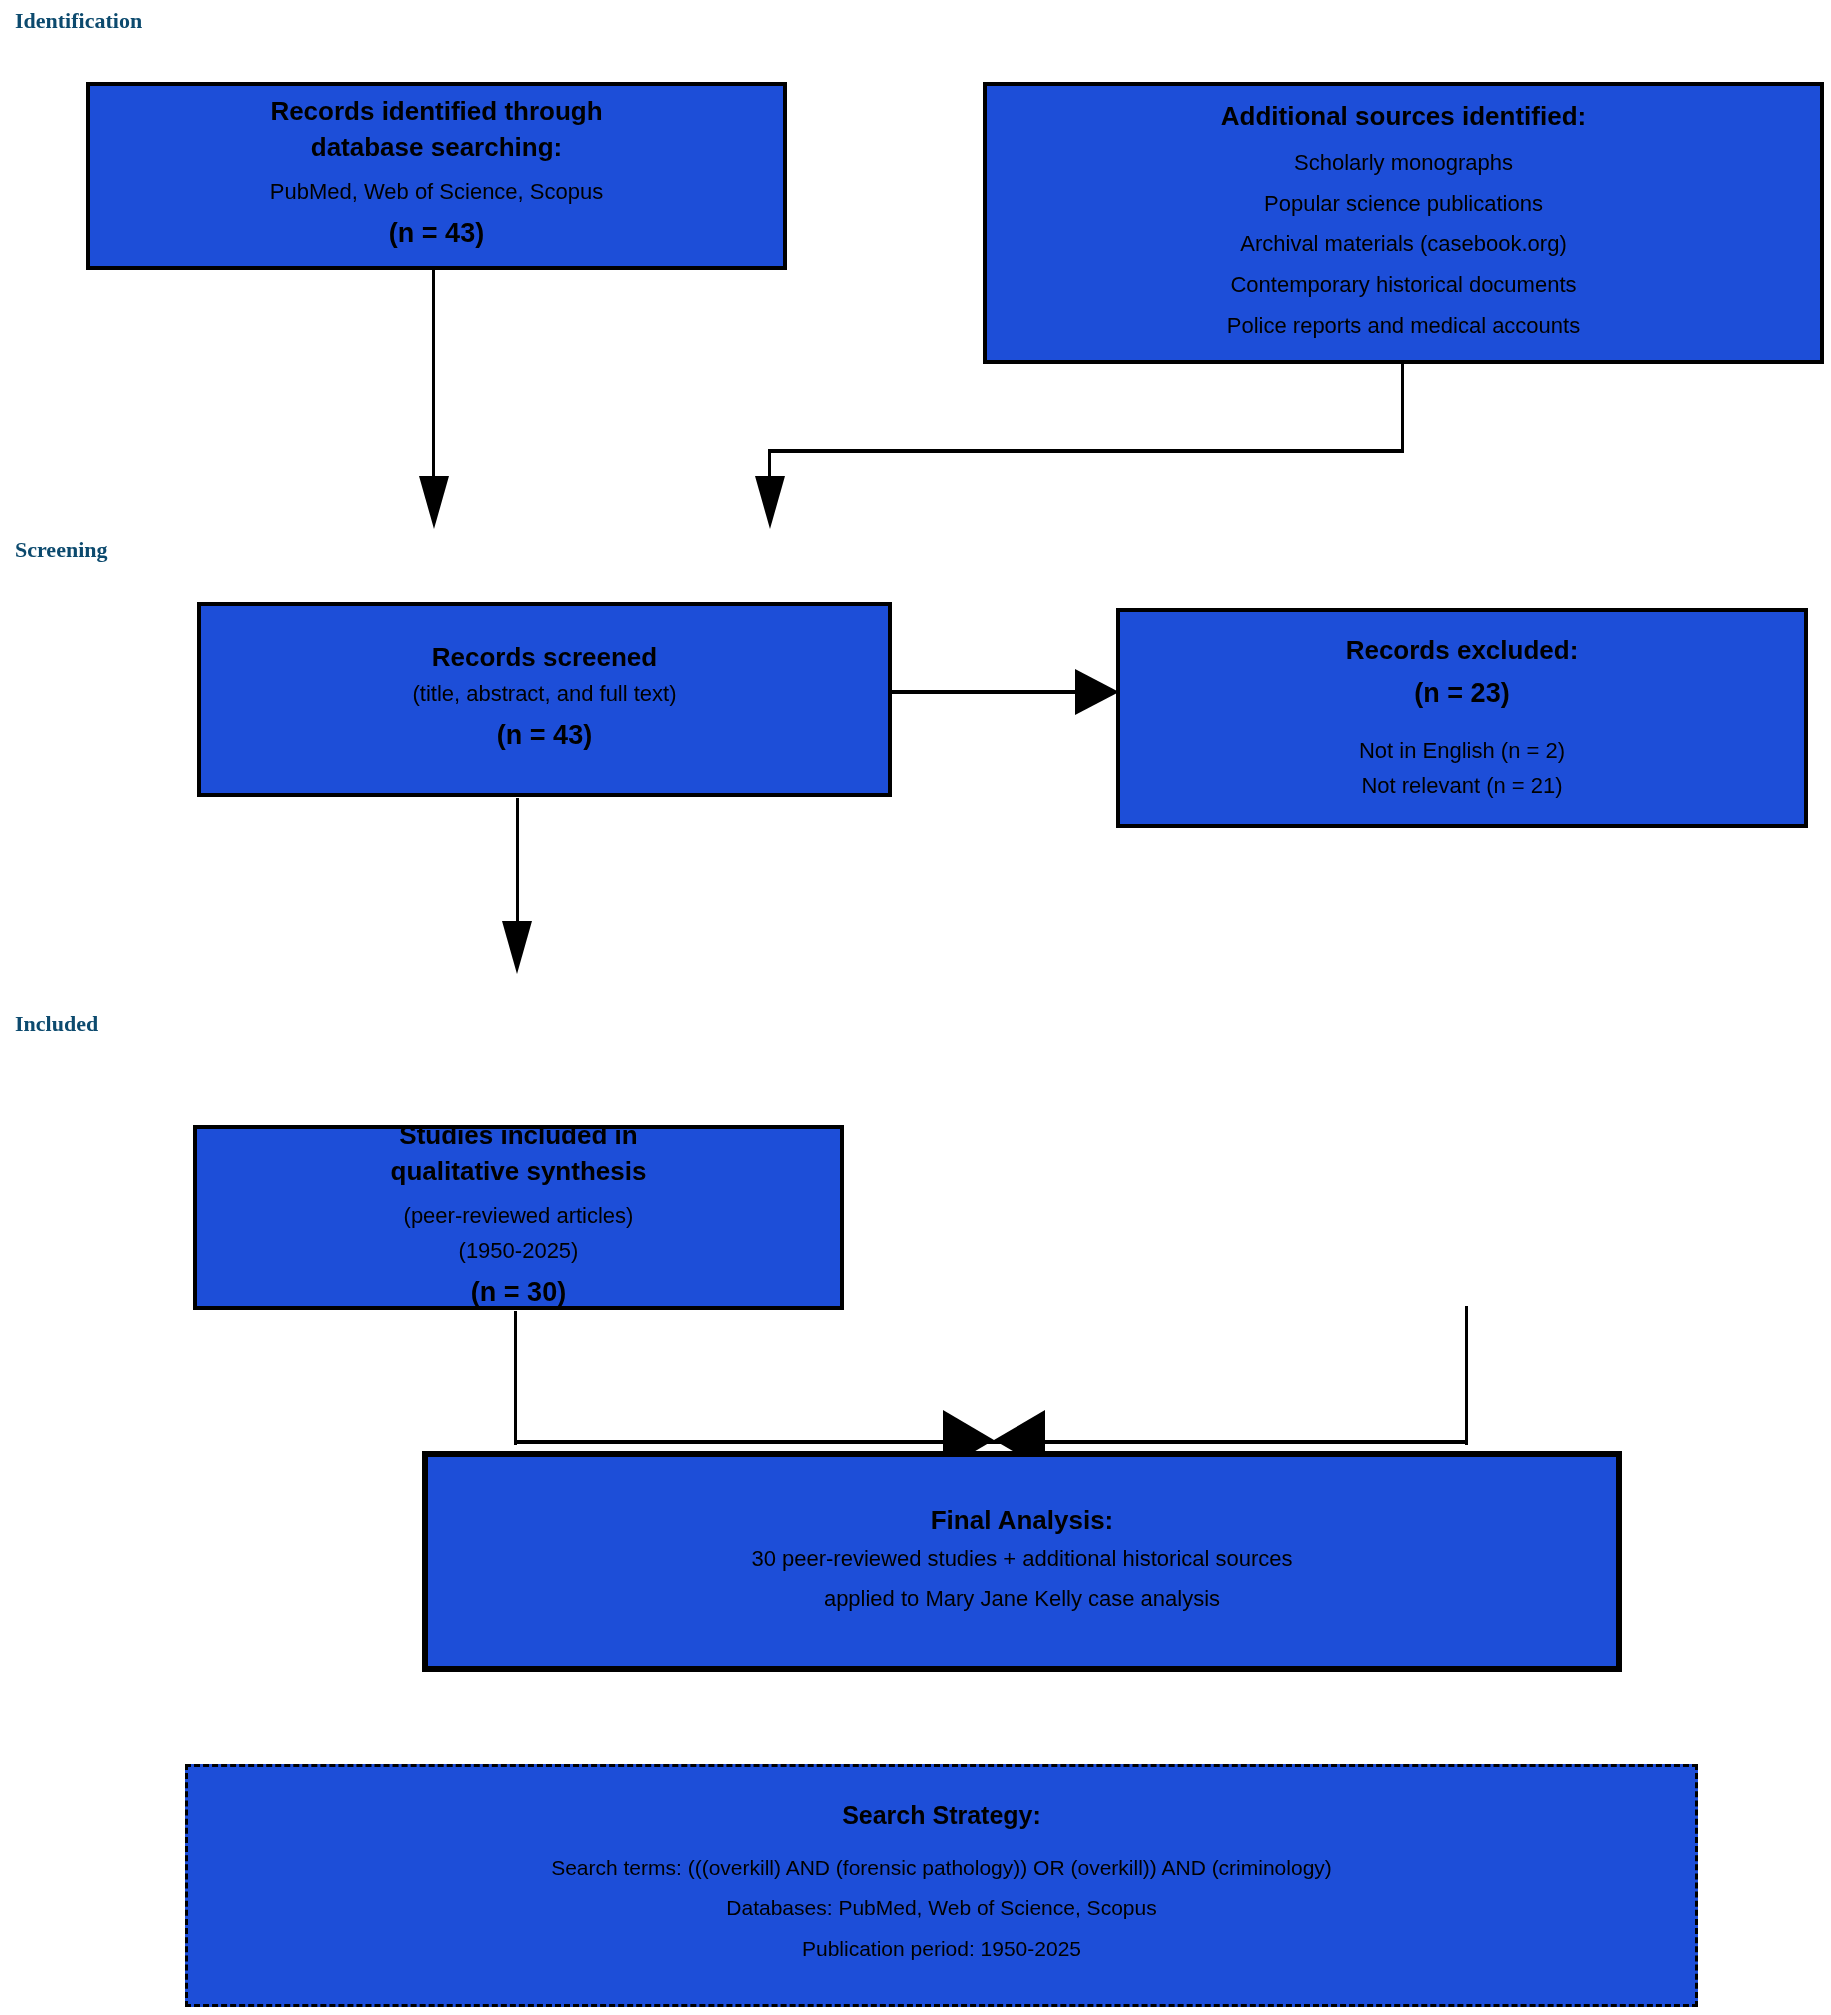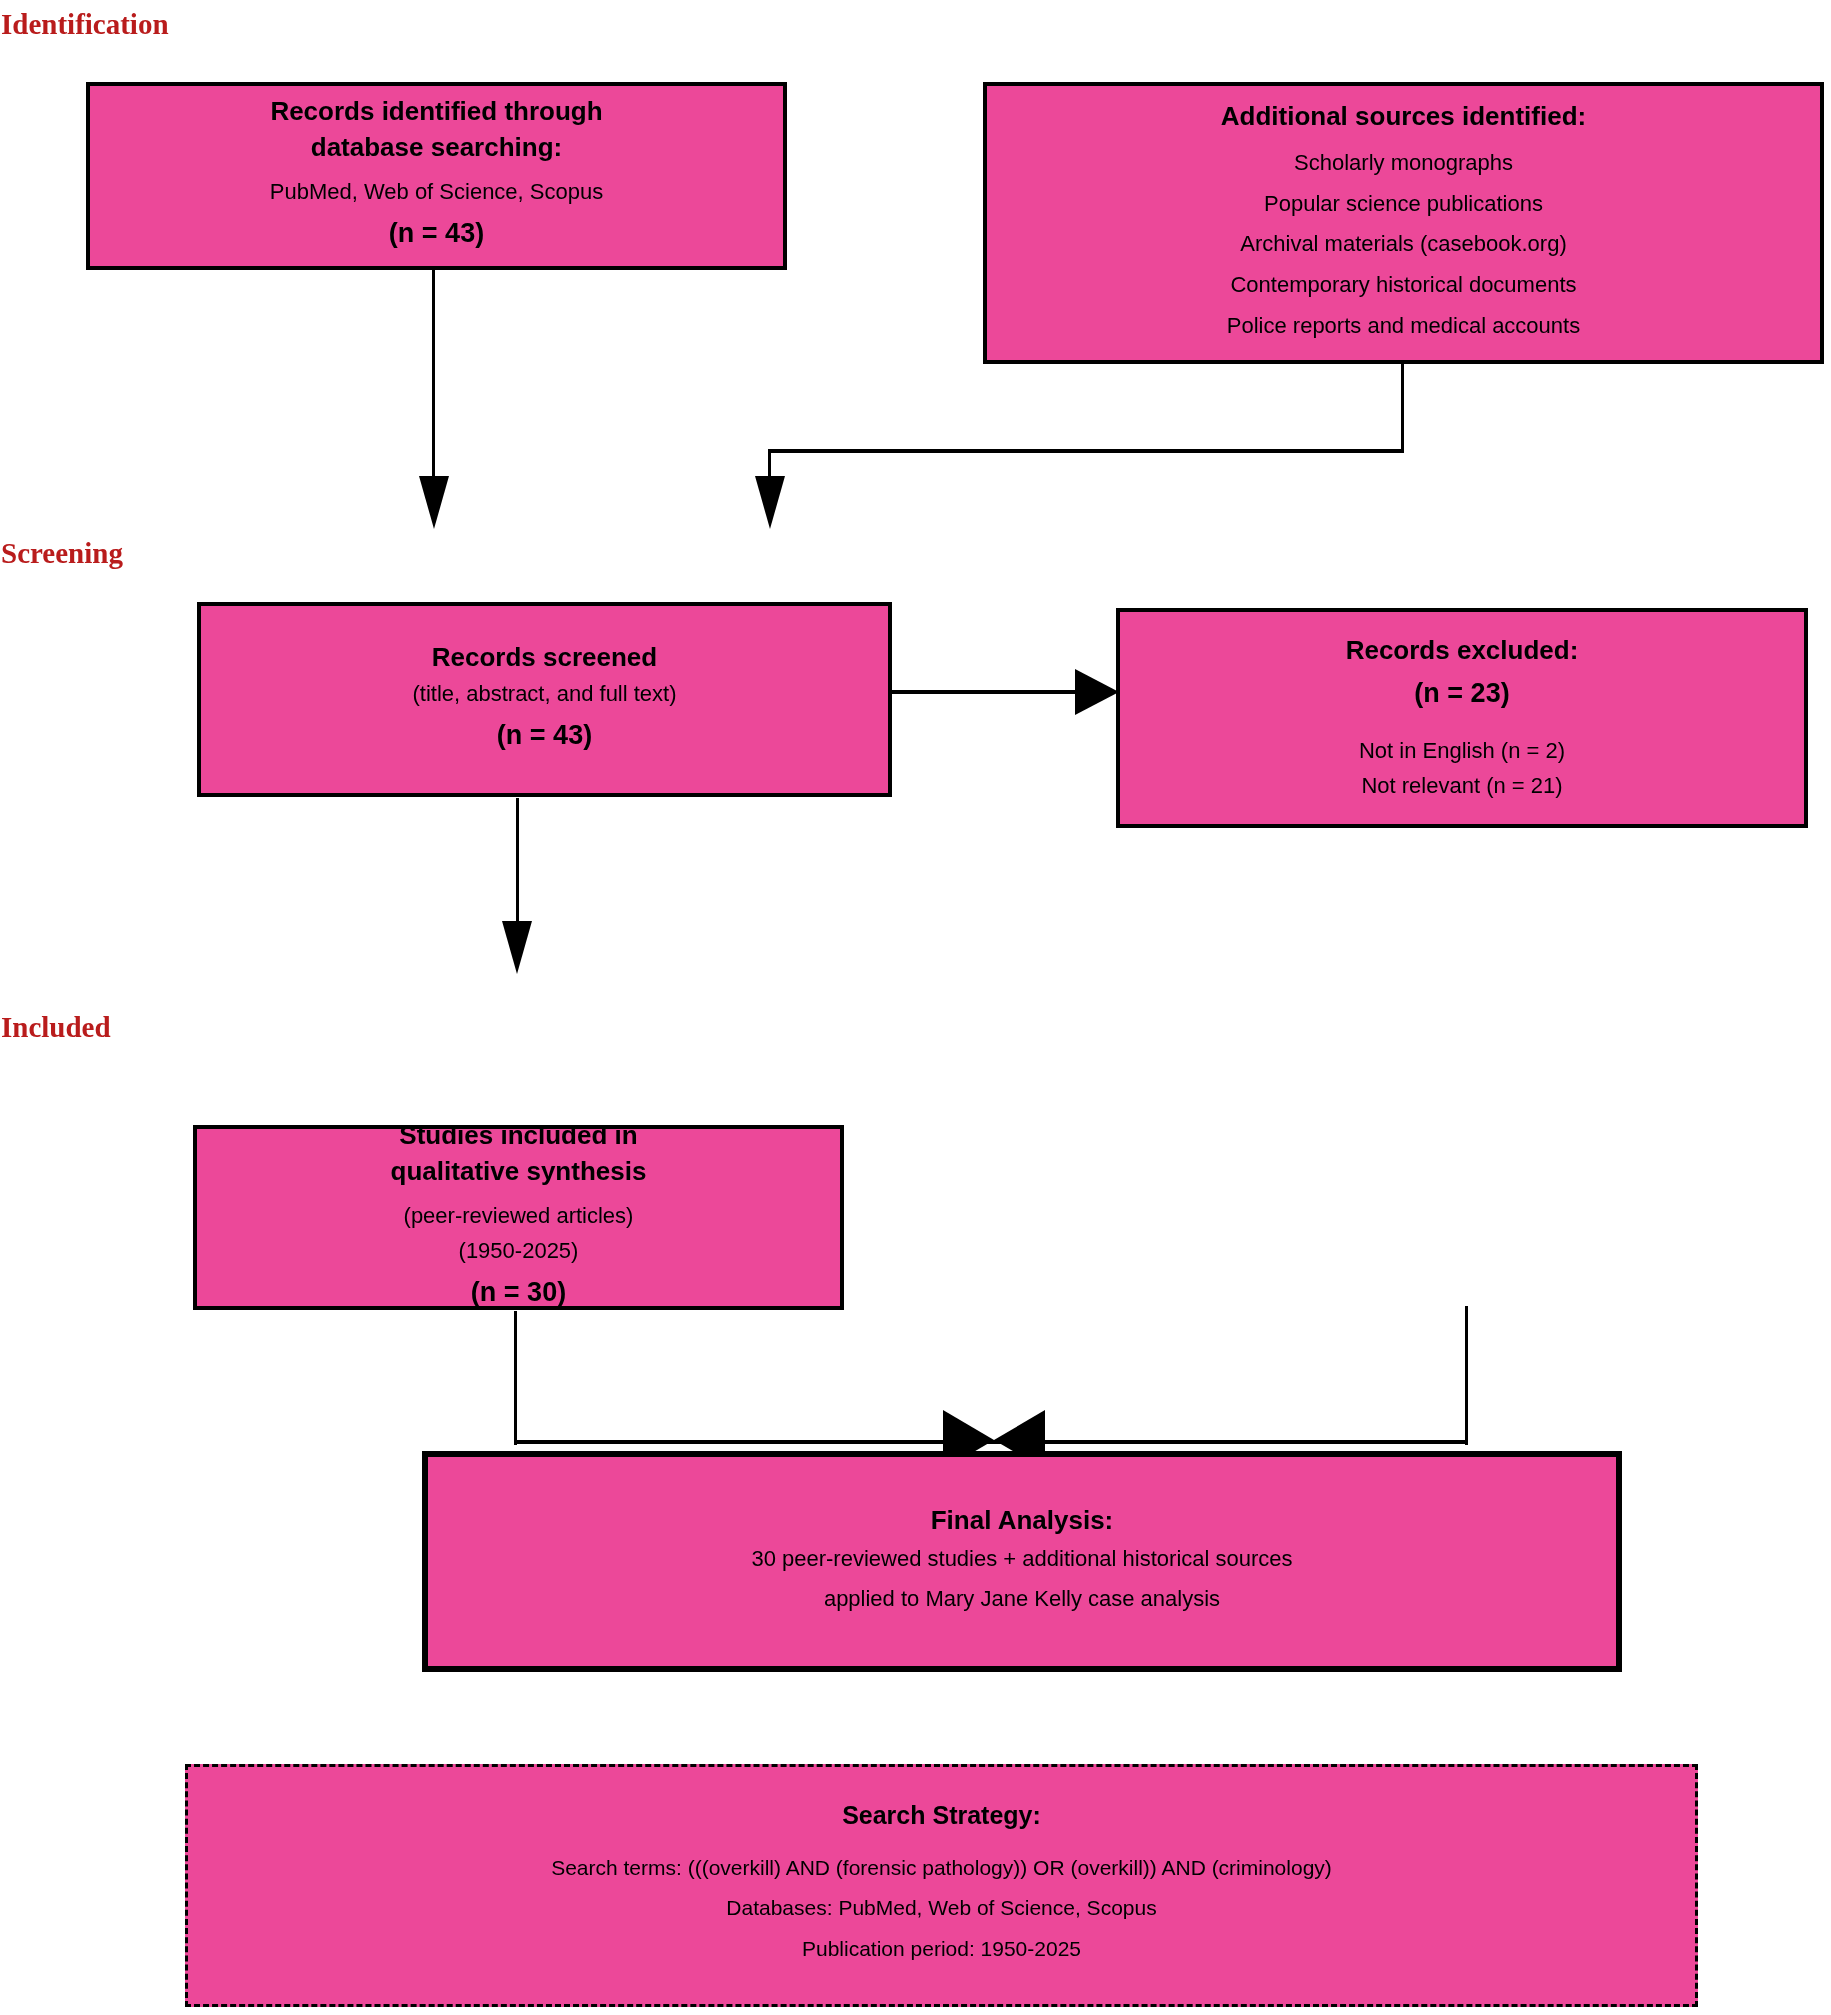--- a/index.html
+++ b/index.html
@@ -6,30 +6,30 @@
   #canvas{
     position:relative;
     width:1831px;
     height:2015px;
     background:#ffffff;
     font-family:"Liberation Sans", sans-serif;
     color:#000000;
   }
   .stage-label{
     position:absolute;
-    left:1px;
+    left:15px;
     font-family:"Liberation Serif", serif;
     font-weight:bold;
-    font-size:29px;
-    color:#b91c1c;
+    font-size:22px;
+    color:#0c4a6e;
   }
   .box{
     position:absolute;
     border:4.4px solid #000000;
-    background:#ec4899;
+    background:#1d4ed8;
     box-sizing:border-box;
     display:flex;
     flex-direction:column;
     align-items:center;
     justify-content:center;
     text-align:center;
   }
   .box.heavy{border-width:6.7px;}
   .box.dashed{border:3.3px dashed #000000;}
   .bt{font-weight:bold;font-size:26px;line-height:1.38;}

